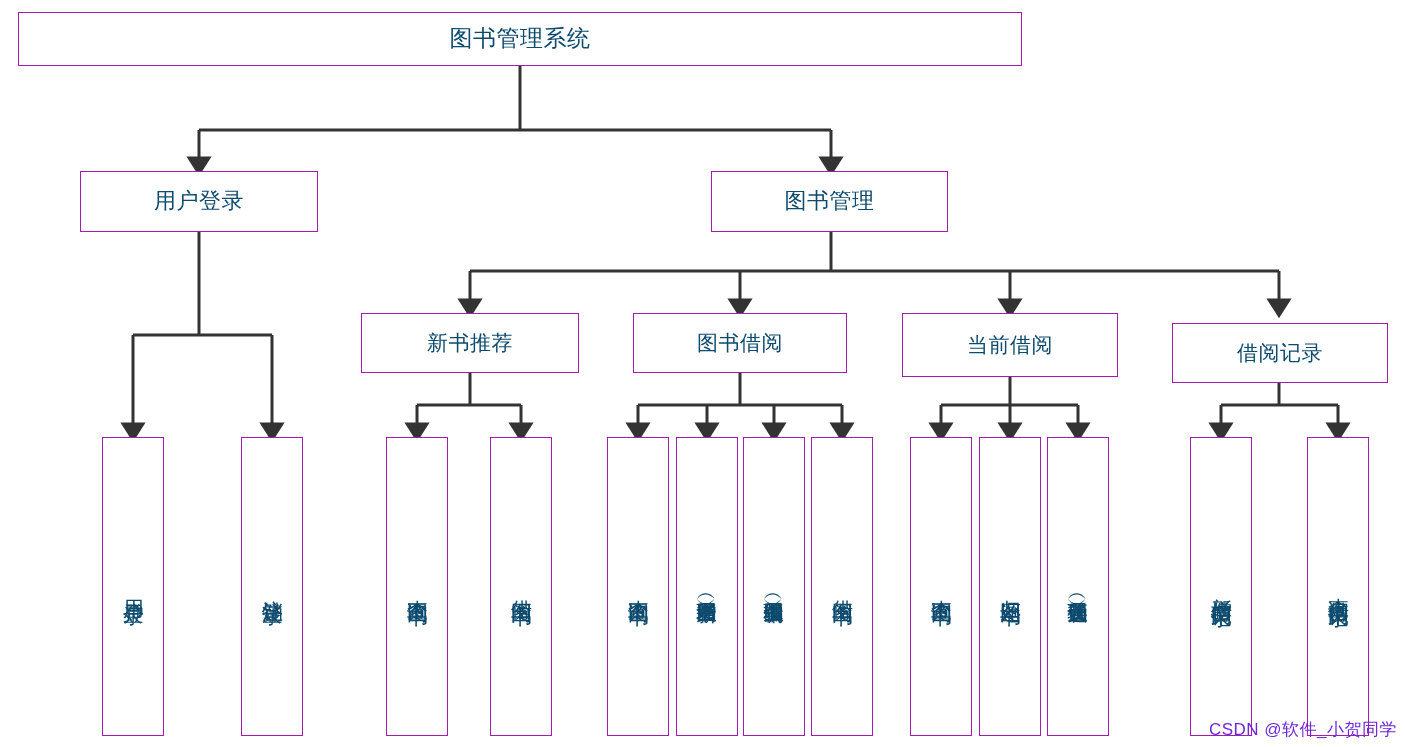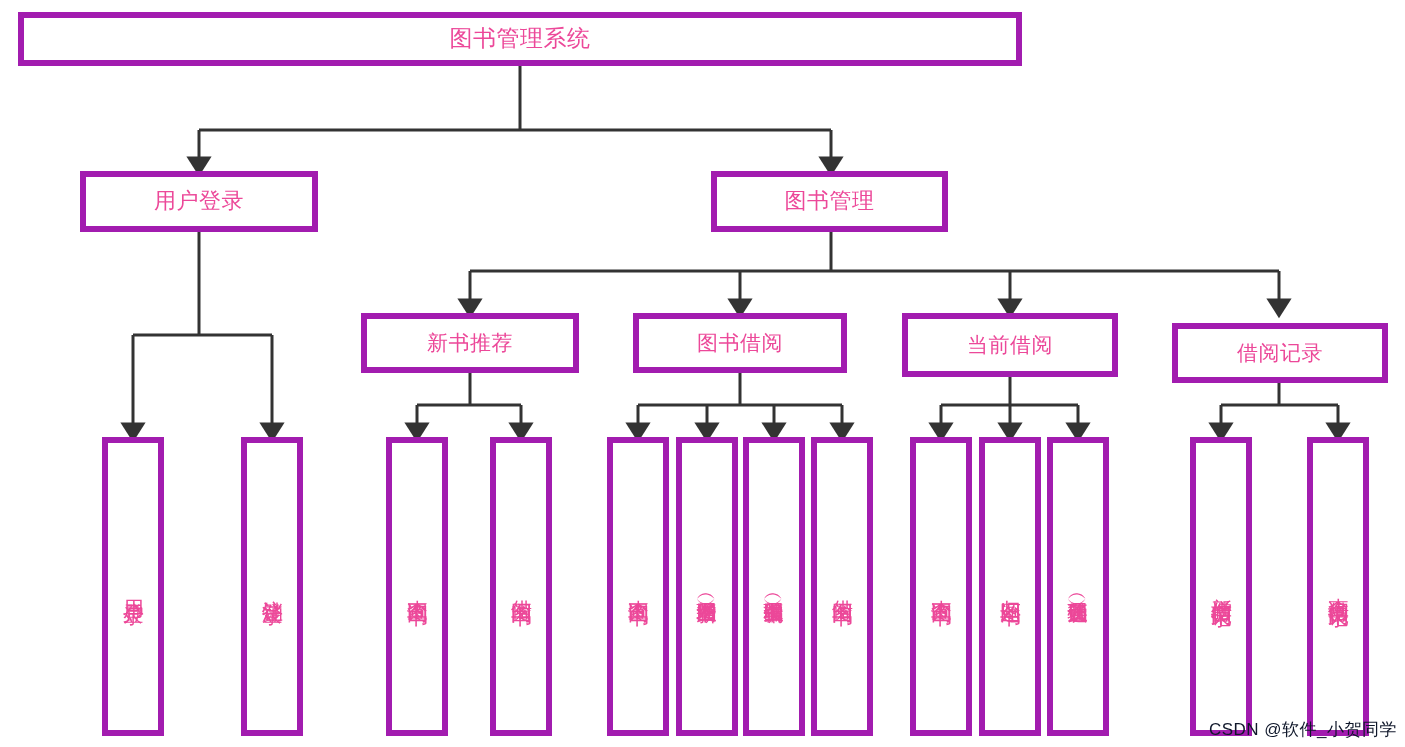--- a/index.html
+++ b/index.html
@@ -22,26 +22,26 @@
     position: absolute;
     left: 0;
     top: 0;
     width: 1405px;
     height: 747px;
     pointer-events: none;
   }
   .node {
     position: absolute;
     box-sizing: border-box;
-    border: 6px solid #a21caf;
+    border: 1px solid #a21caf;
     background: #ffffff;
     display: flex;
     align-items: center;
     justify-content: center;
-    color: #ec4899;
+    color: #0c4a6e;
   }
   .node .node-label {
     display: block;
     text-align: center;
     line-height: 1.12;
     letter-spacing: 0.5px;
     white-space: nowrap;
   }
   .node.level-0 .node-label { font-size: 23px; }
   .node.level-1 .node-label { font-size: 22px; }
@@ -63,21 +63,21 @@
   .node.leaf.tall-text .node-label {
     font-size: 20px;
     line-height: 1.3;
     letter-spacing: 0px;
   }
   #watermark {
     position: absolute;
     right: 8px;
     bottom: 6px;
     font-size: 17px;
-    color: #0f172a;
+    color: #6d28d9;
     letter-spacing: 0.5px;
     white-space: nowrap;
     user-select: none;
   }
 </style>
 </head>
 <body>
 
 <div id="diagram-root">
 

